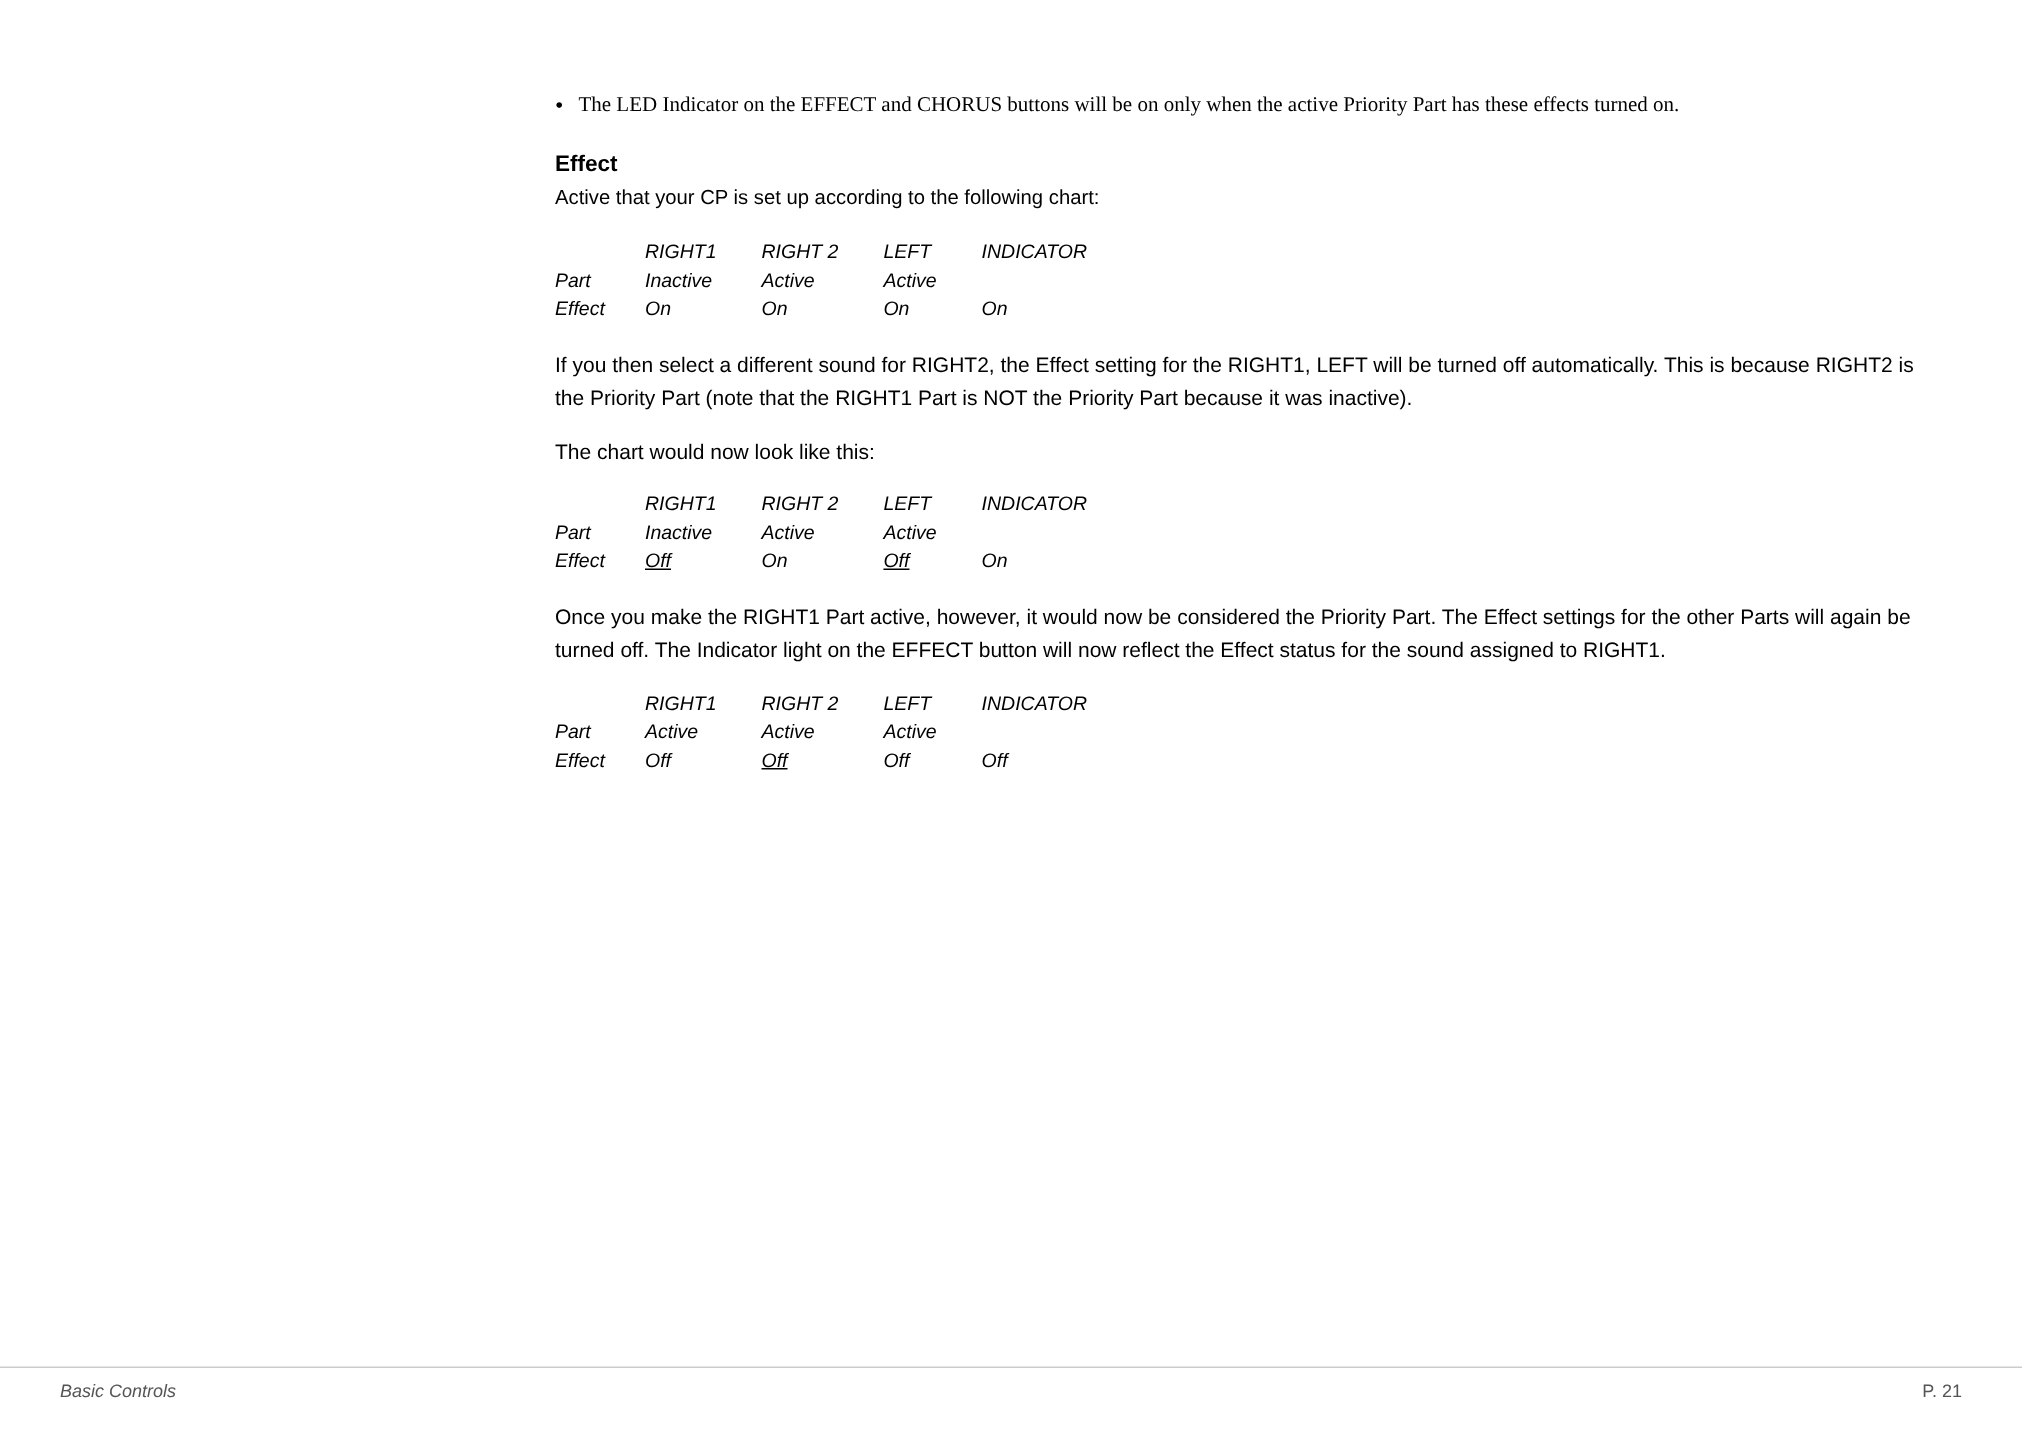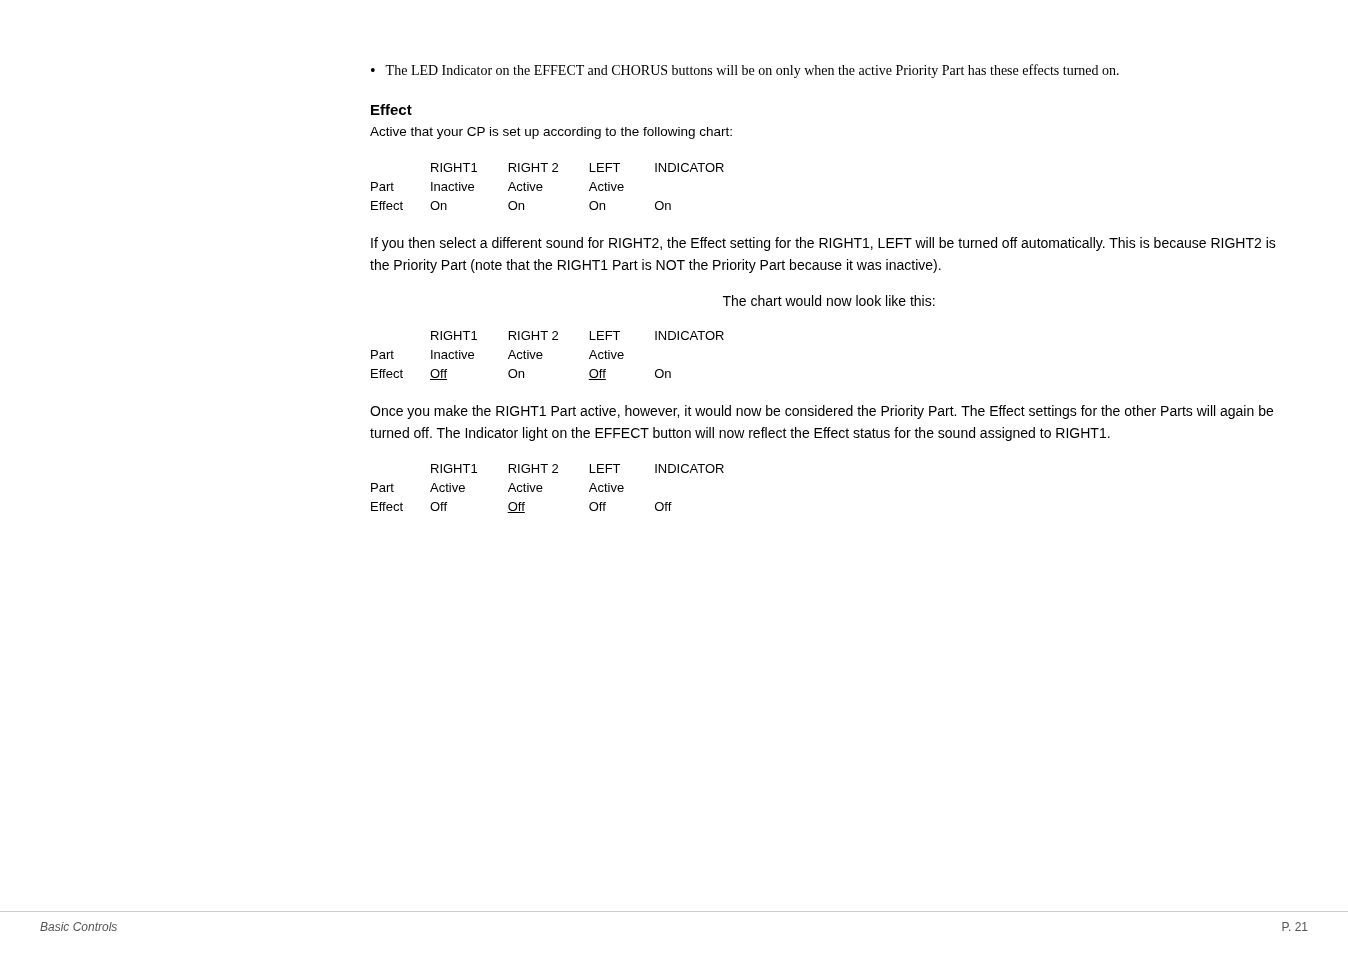--- a/index.html
+++ b/index.html
@@ -48,20 +48,21 @@
     .chart-table {
       margin: 0 0 18px 0;
       border-collapse: collapse;
     }
     .chart-table td {
       padding: 2px 30px 2px 0;
       font-family: Arial, sans-serif;
       font-size: 13px;
       white-space: nowrap;
       vertical-align: top;
+      font-style: italic;
     }
     .chart-table td:first-child {
       text-align: left;
       padding-right: 16px;
       min-width: 60px;
     }
     .chart-table .header-row td {
       font-weight: normal;
       color: #000;
     }
@@ -150,21 +151,21 @@
           <td>On</td>
         </tr>
       </tbody>
         </table>
     </div>
 
     <div class="body-text">
       <span>If you then select a different sound for RIGHT2, the Effect setting for the RIGHT1, LEFT will be turned off automatically.  This is because RIGHT2 is the Priority Part (note that the RIGHT1 Part is NOT the Priority Part because it was inactive).</span>
     </div>
 
-    <div class="body-text" style="text-align:center;">
+    <div class="body-text" style="">
       <span>The chart would now look like this:</span>
     </div>
 
     <div class="chart-wrapper">
       <table class="chart-table">
         <tbody>
             <tr class="header-row">
           <td></td>
           <td>RIGHT1</td>
           <td>RIGHT 2</td>

